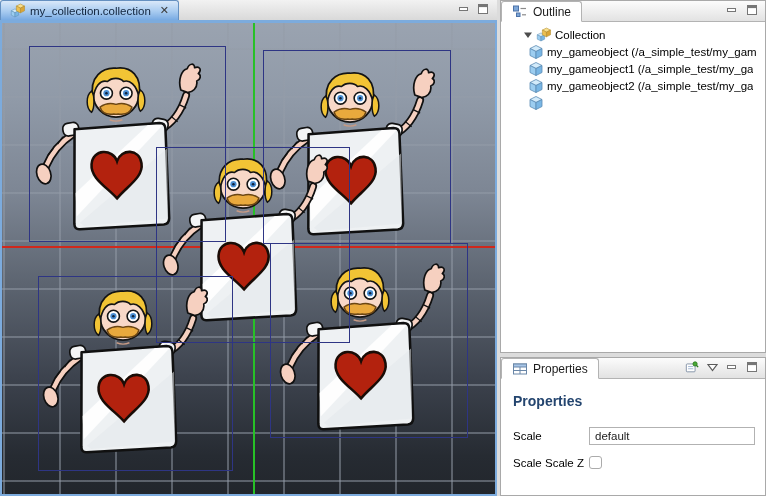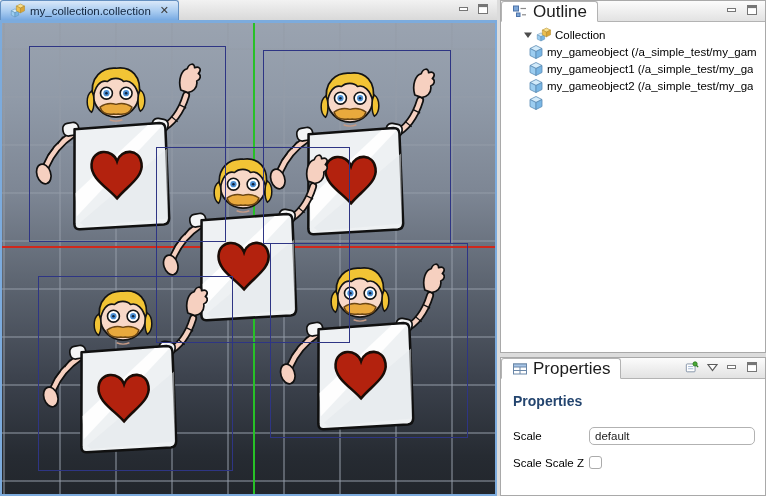--- a/index.html
+++ b/index.html
@@ -62,41 +62,41 @@
   .panel.outline { height:353px; flex:0 0 353px; }
   .panel.properties { flex:1 1 auto; }
   .panel-tabbar {
     height:21px; flex:0 0 21px;
     background:linear-gradient(#fcfcfc,#e2e2e2);
     border-bottom:1px solid #b3b3b3;
     display:flex; align-items:flex-end;
   }
   .panel-tab {
     height:21px; display:flex; align-items:center; gap:5px;
-    padding:0 10px; font-size:17px; color:#1c1c1c;
+    padding:0 10px; font-size:12px; color:#1c1c1c;
     background:#fff; border:1px solid #b3b3b3; border-bottom-color:#fff;
     border-radius:3px 3px 0 0; margin-bottom:-1px; cursor:default;
   }
   .panel-btns { margin-left:auto; display:flex; align-items:center; gap:6px; padding:0 6px 5px 0; }
 
   
   .tree { padding-top:4px; overflow:hidden; }
   .tree-row { height:17px; display:flex; align-items:center; gap:3px; padding-left:22px;
               white-space:nowrap; overflow:hidden; font-size:11.5px; color:#000; cursor:default; }
   .tree-row.child { padding-left:27px; }
   .tree-row svg { flex:0 0 auto; }
   .tree-label { overflow:hidden; white-space:nowrap; }
 
   
   .props-content { padding:8px 12px; }
   .props-heading { margin:6px 0 18px 0; font-size:14px; font-weight:bold; color:#24456f; }
   .prop-row { display:flex; align-items:center; margin-bottom:11px; }
   .prop-row label { width:76px; flex:0 0 76px; font-size:11.5px; color:#000; }
   .text-input {
-    width:170px; height:18px; border:1px solid #b2b2b2; border-radius:5px;
+    width:170px; height:18px; border:1px solid #b2b2b2; border-radius:0;
     padding:0 5px; font-size:11.5px; color:#222;
     font-family:"Liberation Sans", sans-serif; outline:none; background:#fff;
   }
   .checkbox {
     appearance:none; -webkit-appearance:none; margin:0;
     width:13px; height:13px; border:1px solid #ababab; border-radius:3px; background:#fff;
   }
   .icon16 { width:16px; height:16px; }
   .icon14 { width:14px; height:14px; }
 </style>

